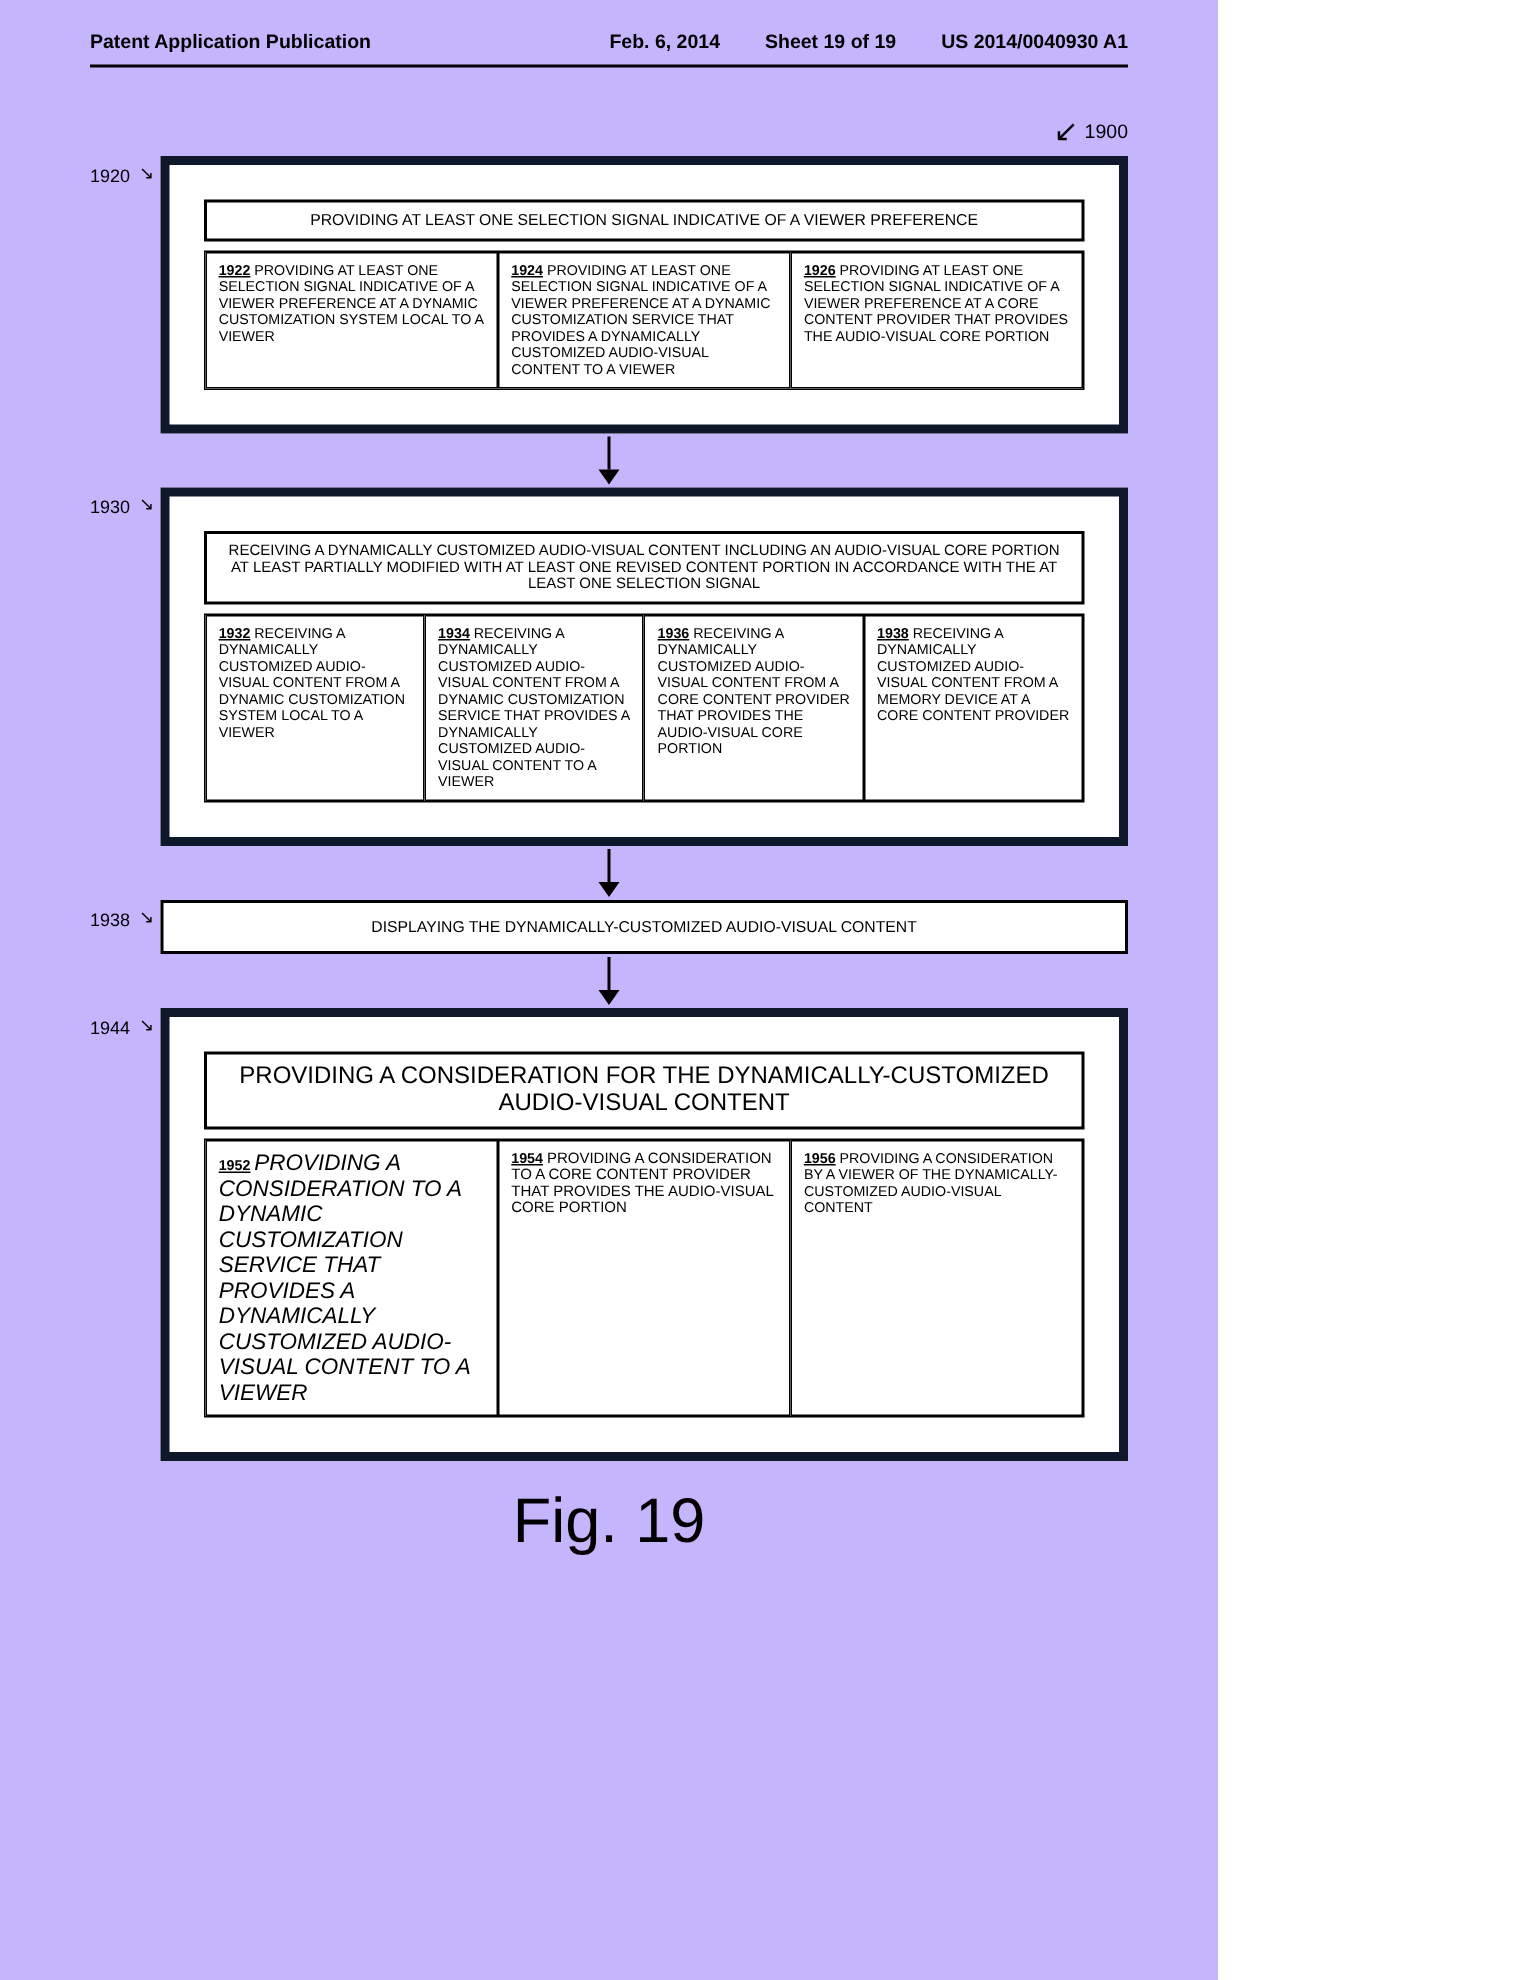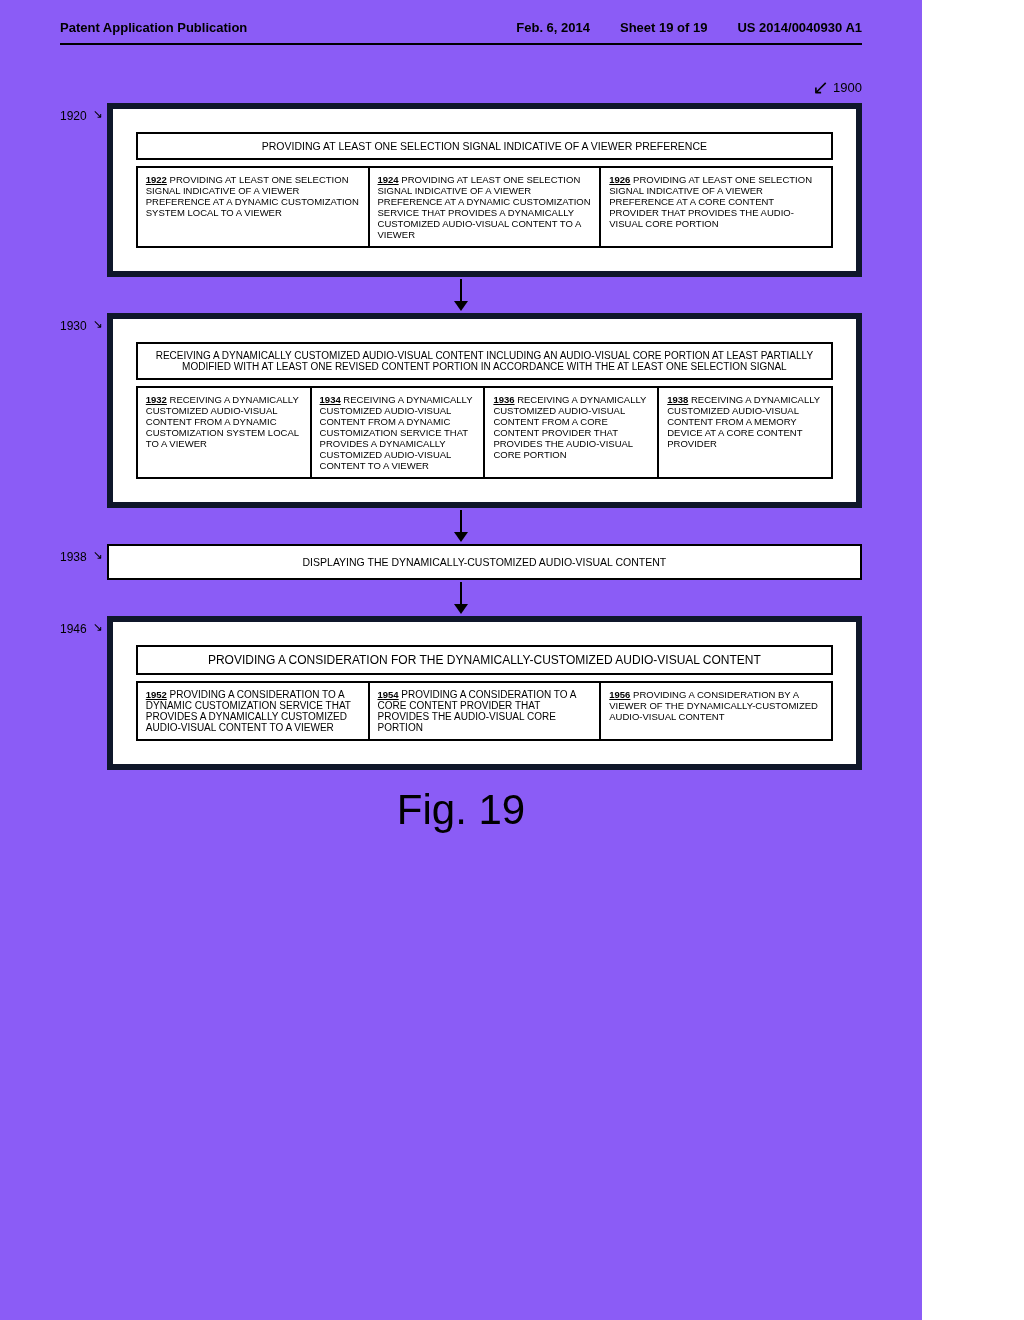--- a/index.html
+++ b/index.html
@@ -4,23 +4,23 @@
   <style>
     * { box-sizing: border-box; margin: 0; padding: 0; }
     body {
       background: #fff;
       font-family: Arial, Helvetica, sans-serif;
       width: 1024px;
       min-height: 1320px;
       position: relative;
     }
     .page {
-      width: 922px;
+      width: 812px;
       min-height: 1320px;
-      background: #8b5cf6;
+      background: #c4b5fd;
       padding: 20px 60px 40px 60px;
     }
     .header {
       display: flex;
       justify-content: space-between;
       align-items: center;
       border-bottom: 2px solid #000;
       padding-bottom: 8px;
       margin-bottom: 30px;
     }
@@ -188,29 +188,29 @@
         <div class="box-inner" style="border:2px solid #000; padding:10px;">DISPLAYING THE DYNAMICALLY-CUSTOMIZED AUDIO-VISUAL CONTENT</div>
       </div>
     </div>
 
     <div class="arrow-down">
       <div class="arrow-line"></div>
       <div class="arrow-head"></div>
     </div>
 
     <div style="width:100%; display:flex; align-items:flex-start; margin-bottom:0;">
-      <div style="font-size:12px; white-space:nowrap; margin-right:6px; margin-top:6px;">1946</div>
+      <div style="font-size:12px; white-space:nowrap; margin-right:6px; margin-top:6px;">1944</div>
       <div style="font-size:12px; margin-right:4px; margin-top:4px;">↘</div>
       <div style="flex:1;">
         <div class="box-outer">
-          <div class="box-inner" style="margin-bottom:6px; font-size:12px;">PROVIDING A CONSIDERATION FOR THE DYNAMICALLY-CUSTOMIZED AUDIO-VISUAL CONTENT</div>
+          <div class="box-inner" style="margin-bottom:6px; font-size:16px;">PROVIDING A CONSIDERATION FOR THE DYNAMICALLY-CUSTOMIZED AUDIO-VISUAL CONTENT</div>
           <div style="display:flex; gap:0; border:1px solid #000;">
             <div class="sub-box" style="border-right:1px solid #000;">
               <span class="sub-box-label">1952</span>
-              <span> </span><span style="font-size:10px; text-transform:uppercase;">PROVIDING A CONSIDERATION TO A DYNAMIC CUSTOMIZATION SERVICE THAT PROVIDES A DYNAMICALLY CUSTOMIZED AUDIO-VISUAL CONTENT TO A VIEWER</span>
+              <span> </span><span style="font-size:15px; text-transform:uppercase;font-style:italic;">PROVIDING A CONSIDERATION TO A DYNAMIC CUSTOMIZATION SERVICE THAT PROVIDES A DYNAMICALLY CUSTOMIZED AUDIO-VISUAL CONTENT TO A VIEWER</span>
             </div>
             <div class="sub-box" style="border-right:1px solid #000;">
               <span class="sub-box-label">1954</span>
               <span> </span><span style="font-size:10px; text-transform:uppercase;">PROVIDING A CONSIDERATION TO A CORE CONTENT PROVIDER THAT PROVIDES THE AUDIO-VISUAL CORE PORTION</span>
             </div>
             <div class="sub-box">
               <span class="sub-box-label">1956</span>
               <span> </span><span style="font-size:9.5px; text-transform:uppercase;">PROVIDING A CONSIDERATION BY A VIEWER OF THE DYNAMICALLY-CUSTOMIZED AUDIO-VISUAL CONTENT</span>
             </div>
           </div>

